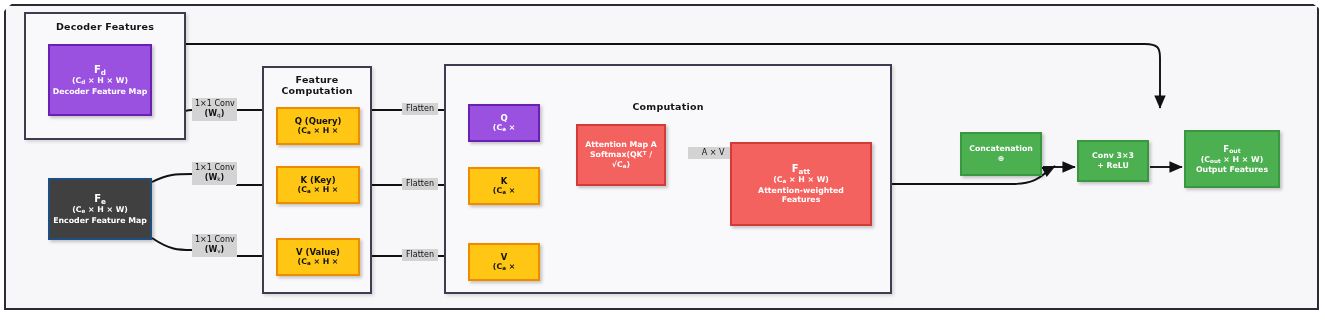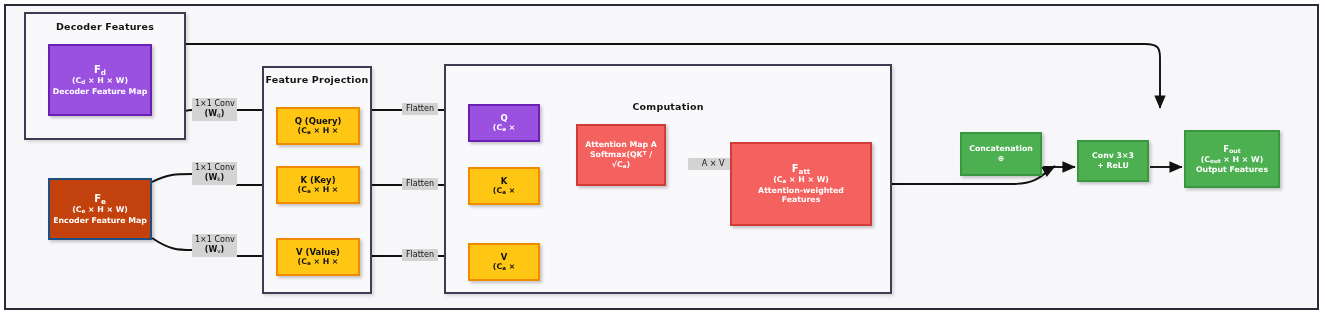--- a/index.html
+++ b/index.html
@@ -1,29 +1,29 @@
 <!DOCTYPE html>
 <html><head>
 <meta charset="utf-8">
 <style>
   html,body{margin:0;padding:0;background:#ffffff;}
   body{font-family:"DejaVu Sans","Liberation Sans",sans-serif;}
-  #canvas{position:relative;width:1325px;height:324px;background:#ffffff;overflow:hidden;}
+  #canvas{position:relative;width:1325px;height:324px;background:#ffffff;overflow:hidden;border-radius:25px;}
   .outer-frame{position:absolute;left:4px;top:4px;width:1315px;height:306px;
      border:2px solid #2b2b38;background:#f7f7fa;box-sizing:border-box;}
   .panel{position:absolute;border:2px solid #3d3d52;background:#f9f9fc;box-sizing:border-box;
      box-shadow:2px 2px 3px rgba(0,0,0,.13);}
   .panel-title{position:absolute;left:0;right:0;text-align:center;font-size:9.5px;color:#141414;
      font-weight:bold;letter-spacing:.2px;}
   .node{position:absolute;box-sizing:border-box;display:flex;flex-direction:column;
      align-items:center;justify-content:center;text-align:center;color:#ffffff;font-weight:bold;
      box-shadow:2px 2px 3px rgba(0,0,0,.22);overflow:hidden;line-height:1.25;}
   .node span{display:block;white-space:nowrap;}
   .n-purple{background:#9b51e0;border:2px solid #6a1fb5;}
-  .n-blue{background:#c2410c;border:2px solid #1f4e82;}
+  .n-blue{background:#404040;border:2px solid #1f4e82;}
   .n-yellow{background:#ffc713;border:2px solid #f08a00;color:#111111;}
   .n-red{background:#f4625f;border:2px solid #d13b38;}
   .n-green{background:#4caf50;border:2px solid #3a9640;}
   .edge-label{position:absolute;background:#d3d3d3;color:#111111;font-size:8px;
      text-align:center;padding:1px 3px;line-height:1.3;white-space:nowrap;box-sizing:border-box;}
   .l-big{font-size:10px;}
   .l-mid{font-size:8.5px;}
   .l-sm{font-size:7.8px;}
   sub{font-size:.72em;vertical-align:-.22em;}
   sup{font-size:.72em;vertical-align:.4em;}
@@ -99,21 +99,21 @@
   <div class="edge-label" style="left:192px;top:162px;width:45px;">
     <div>1×1 Conv</div>
     <div><b>(W</b><sub>k</sub><b>)</b></div>
   </div>
   <div class="edge-label" style="left:192px;top:234px;width:45px;">
     <div>1×1 Conv</div>
     <div><b>(W</b><sub>v</sub><b>)</b></div>
   </div>
 
   <div class="panel" style="left:262px;top:66px;width:110px;height:228px;">
-    <div class="panel-title" style="top:6px;">Feature Projection</div>
+    <div class="panel-title" style="top:6px;">Feature Computation</div>
   </div>
   <div class="node n-yellow" style="left:276px;top:92px;width:84px;height:38px;margin-top:15px;">
     <span class="l-mid">Q (Query)</span>
     <span class="l-sm"><b>(C</b><sub>a</sub><b> × H ×</b></span>
   </div>
   <div class="node n-yellow" style="left:276px;top:166px;width:84px;height:38px;">
     <span class="l-mid">K (Key)</span>
     <span class="l-sm"><b>(C</b><sub>a</sub><b> × H ×</b></span>
   </div>
   <div class="node n-yellow" style="left:276px;top:238px;width:84px;height:38px;">
@@ -141,21 +141,21 @@
     <span class="l-mid">V</span>
     <span class="l-sm"><b>(C</b><sub>a</sub><b> ×</b></span>
   </div>
 
   <div class="node n-red" style="left:576px;top:124px;width:90px;height:62px;">
     <span class="l-sm">Attention Map A</span>
     <span class="l-sm"><b>Softmax(QK</b><sup>T</sup><b> /</b></span>
     <span class="l-sm"><b>√C</b><sub>a</sub><b>)</b></span>
   </div>
 
-  <div class="edge-label" style="left:688px;top:158px;width:50px;">A × V</div>
+  <div class="edge-label" style="left:688px;top:147px;width:50px;">A × V</div>
 
   <div class="node n-red" style="left:730px;top:142px;width:142px;height:84px;">
     <span class="l-big"><b>F</b><sub>att</sub></span>
     <span class="l-sm"><b>(C</b><sub>a</sub><b> × H × W)</b></span>
     <span class="l-sm">Attention-weighted</span>
     <span class="l-sm">Features</span>
   </div>
 
   <div class="node n-green" style="left:960px;top:132px;width:82px;height:44px;">
     <span class="l-sm">Concatenation</span>

